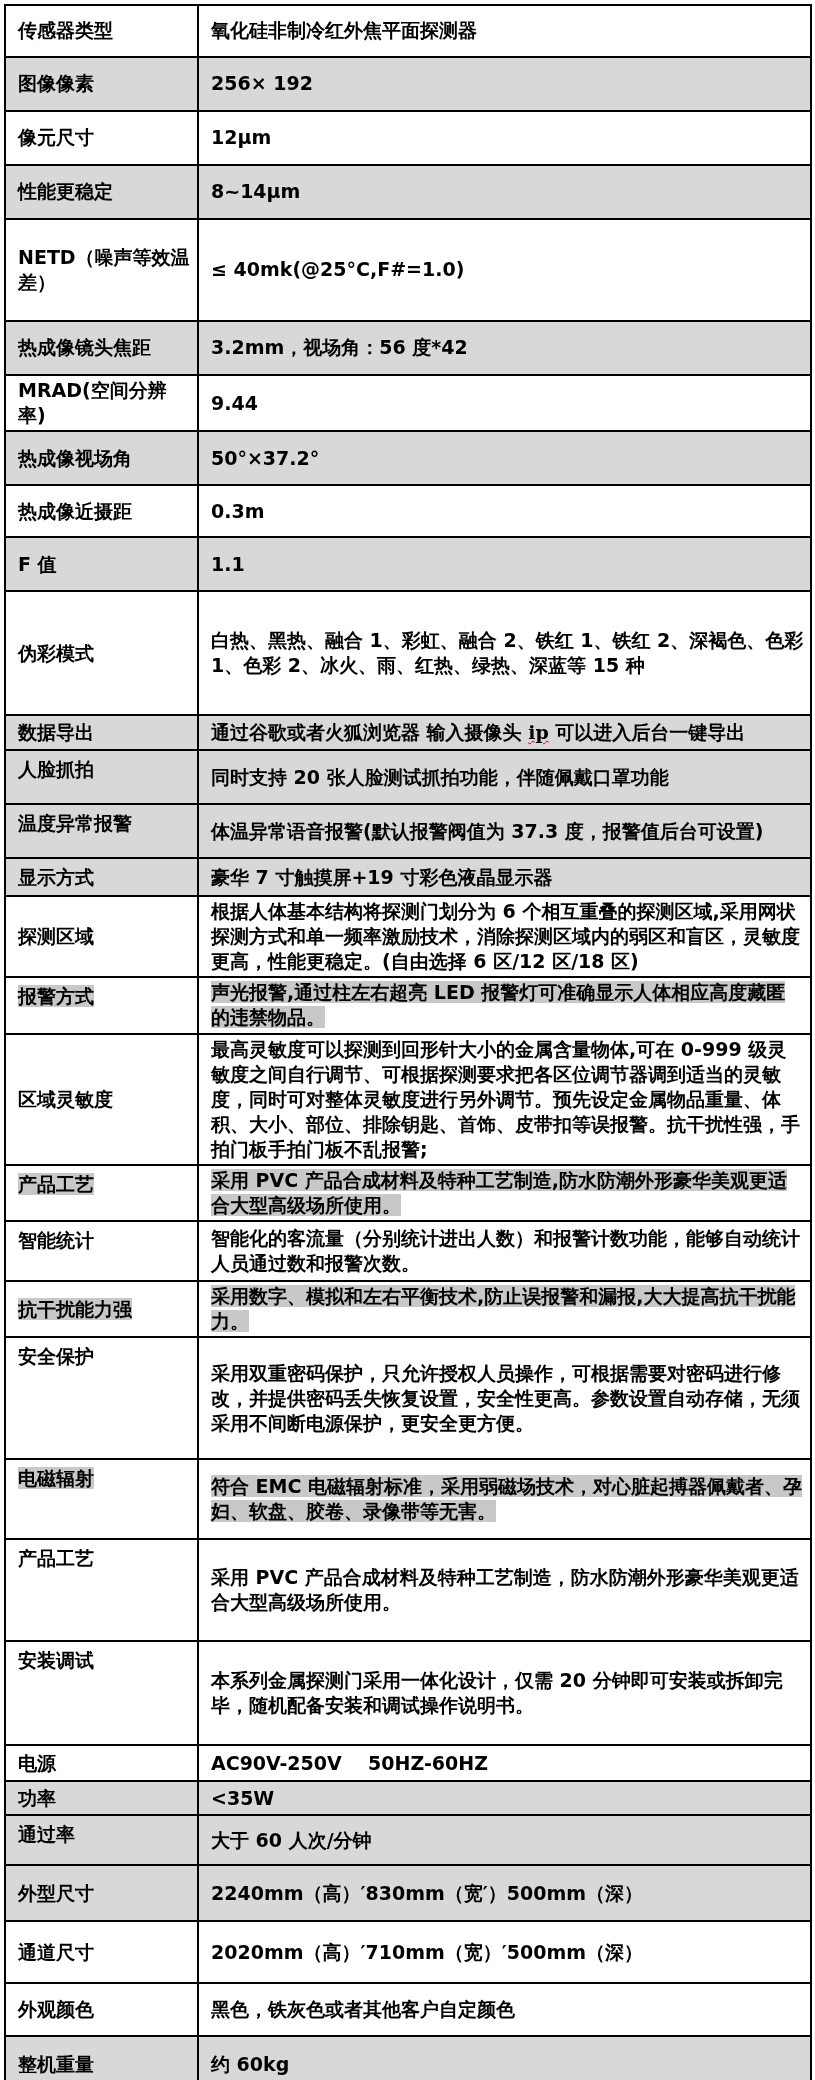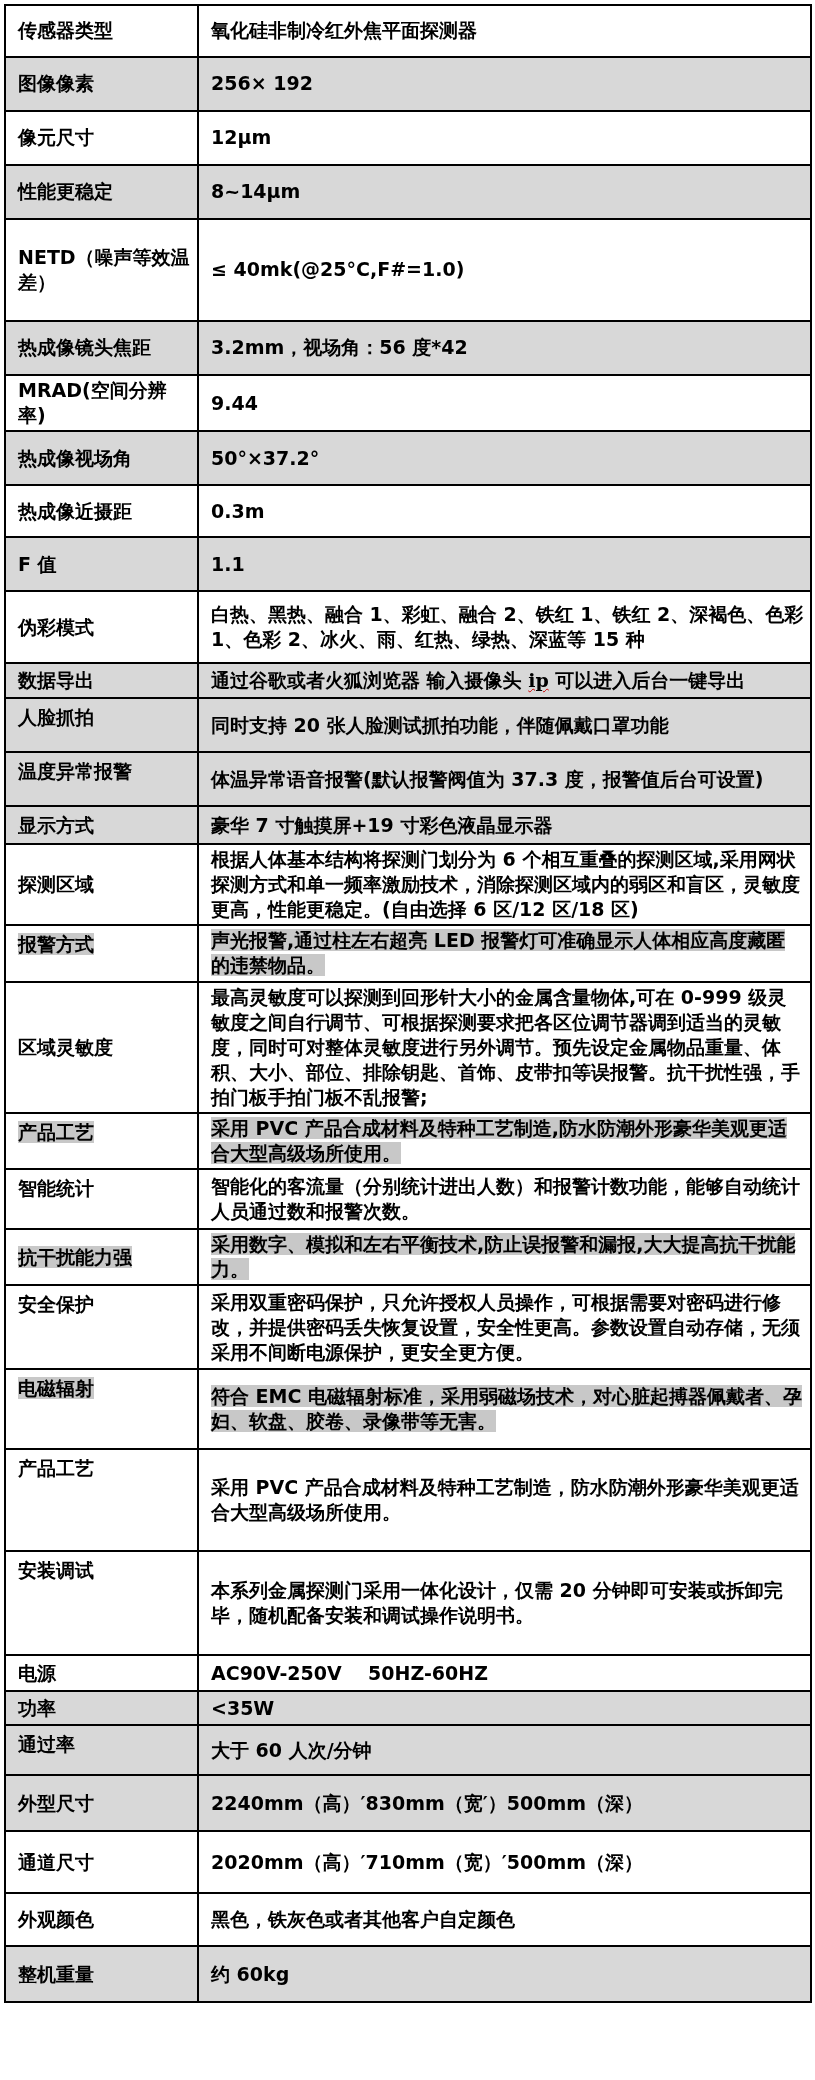--- a/index.html
+++ b/index.html
@@ -96,21 +96,21 @@
           <td class="value-cell"><span>50°×37.2°</span></td>
         </tr>
         <tr style="height: 52px;">
           <td class="label-cell"><span>热成像近摄距</span></td>
           <td class="value-cell"><span>0.3m</span></td>
         </tr>
         <tr class="shaded" style="height: 54px;">
           <td class="label-cell"><span>F 值</span></td>
           <td class="value-cell"><span>1.1</span></td>
         </tr>
-        <tr style="height: 72px;">
+        <tr style="height: 124px;">
           <td class="label-cell"><span>伪彩模式</span></td>
           <td class="value-cell lh52"><span>白热、黑热、融合 1、彩虹、融合 2、铁红 1、铁红 2、深褐色、色彩 1、色彩 2、冰火、雨、红热、绿热、深蓝等 15 种</span></td>
         </tr>
         <tr class="shaded" style="height: 35px; border-radius: 11px;">
           <td class="label-cell"><span>数据导出</span></td>
           <td class="value-cell"><span>通过谷歌或者火狐浏览器 输入摄像头 </span><span class="spell">ip</span><span> 可以进入后台一键导出</span></td>
         </tr>
         <tr class="shaded" style="height: 54px;">
           <td class="label-cell vtop"><span>人脸抓拍</span></td>
           <td class="value-cell"><span>同时支持 20 张人脸测试抓拍功能，伴随佩戴口罩功能</span></td>
@@ -140,21 +140,21 @@
           <td class="value-cell lh26"><span class="hl">采用 PVC 产品合成材料及特种工艺制造,防水防潮外形豪华美观更适合大型高级场所使用。</span></td>
         </tr>
         <tr style="height: 60px;">
           <td class="label-cell vtop"><span>智能统计</span></td>
           <td class="value-cell lh30"><span>智能化的客流量（分别统计进出人数）和报警计数功能，能够自动统计人员通过数和报警次数。</span></td>
         </tr>
         <tr style="height: 26px;">
           <td class="label-cell"><span class="hl">抗干扰能力强</span></td>
           <td class="value-cell"><span class="hl">采用数字、模拟和左右平衡技术,防止误报警和漏报,大大提高抗干扰能力。</span></td>
         </tr>
-        <tr style="height: 84px;">
+        <tr style="height: 122px;">
           <td class="label-cell vtop"><span>安全保护</span></td>
           <td class="value-cell lh37"><span>采用双重密码保护，只允许授权人员操作，可根据需要对密码进行修改，并提供密码丢失恢复设置，安全性更高。参数设置自动存储，无须采用不间断电源保护，更安全更方便。</span></td>
         </tr>
         <tr style="height: 80px;">
           <td class="label-cell vtop"><span class="hl">电磁辐射</span></td>
           <td class="value-cell lh40"><span class="hl">符合 EMC 电磁辐射标准，采用弱磁场技术，对心脏起搏器佩戴者、孕妇、软盘、胶卷、录像带等无害。</span></td>
         </tr>
         <tr style="height: 102px;">
           <td class="label-cell vtop"><span>产品工艺</span></td>
           <td class="value-cell lh50"><span>采用 PVC 产品合成材料及特种工艺制造，防水防潮外形豪华美观更适合大型高级场所使用。</span></td>

